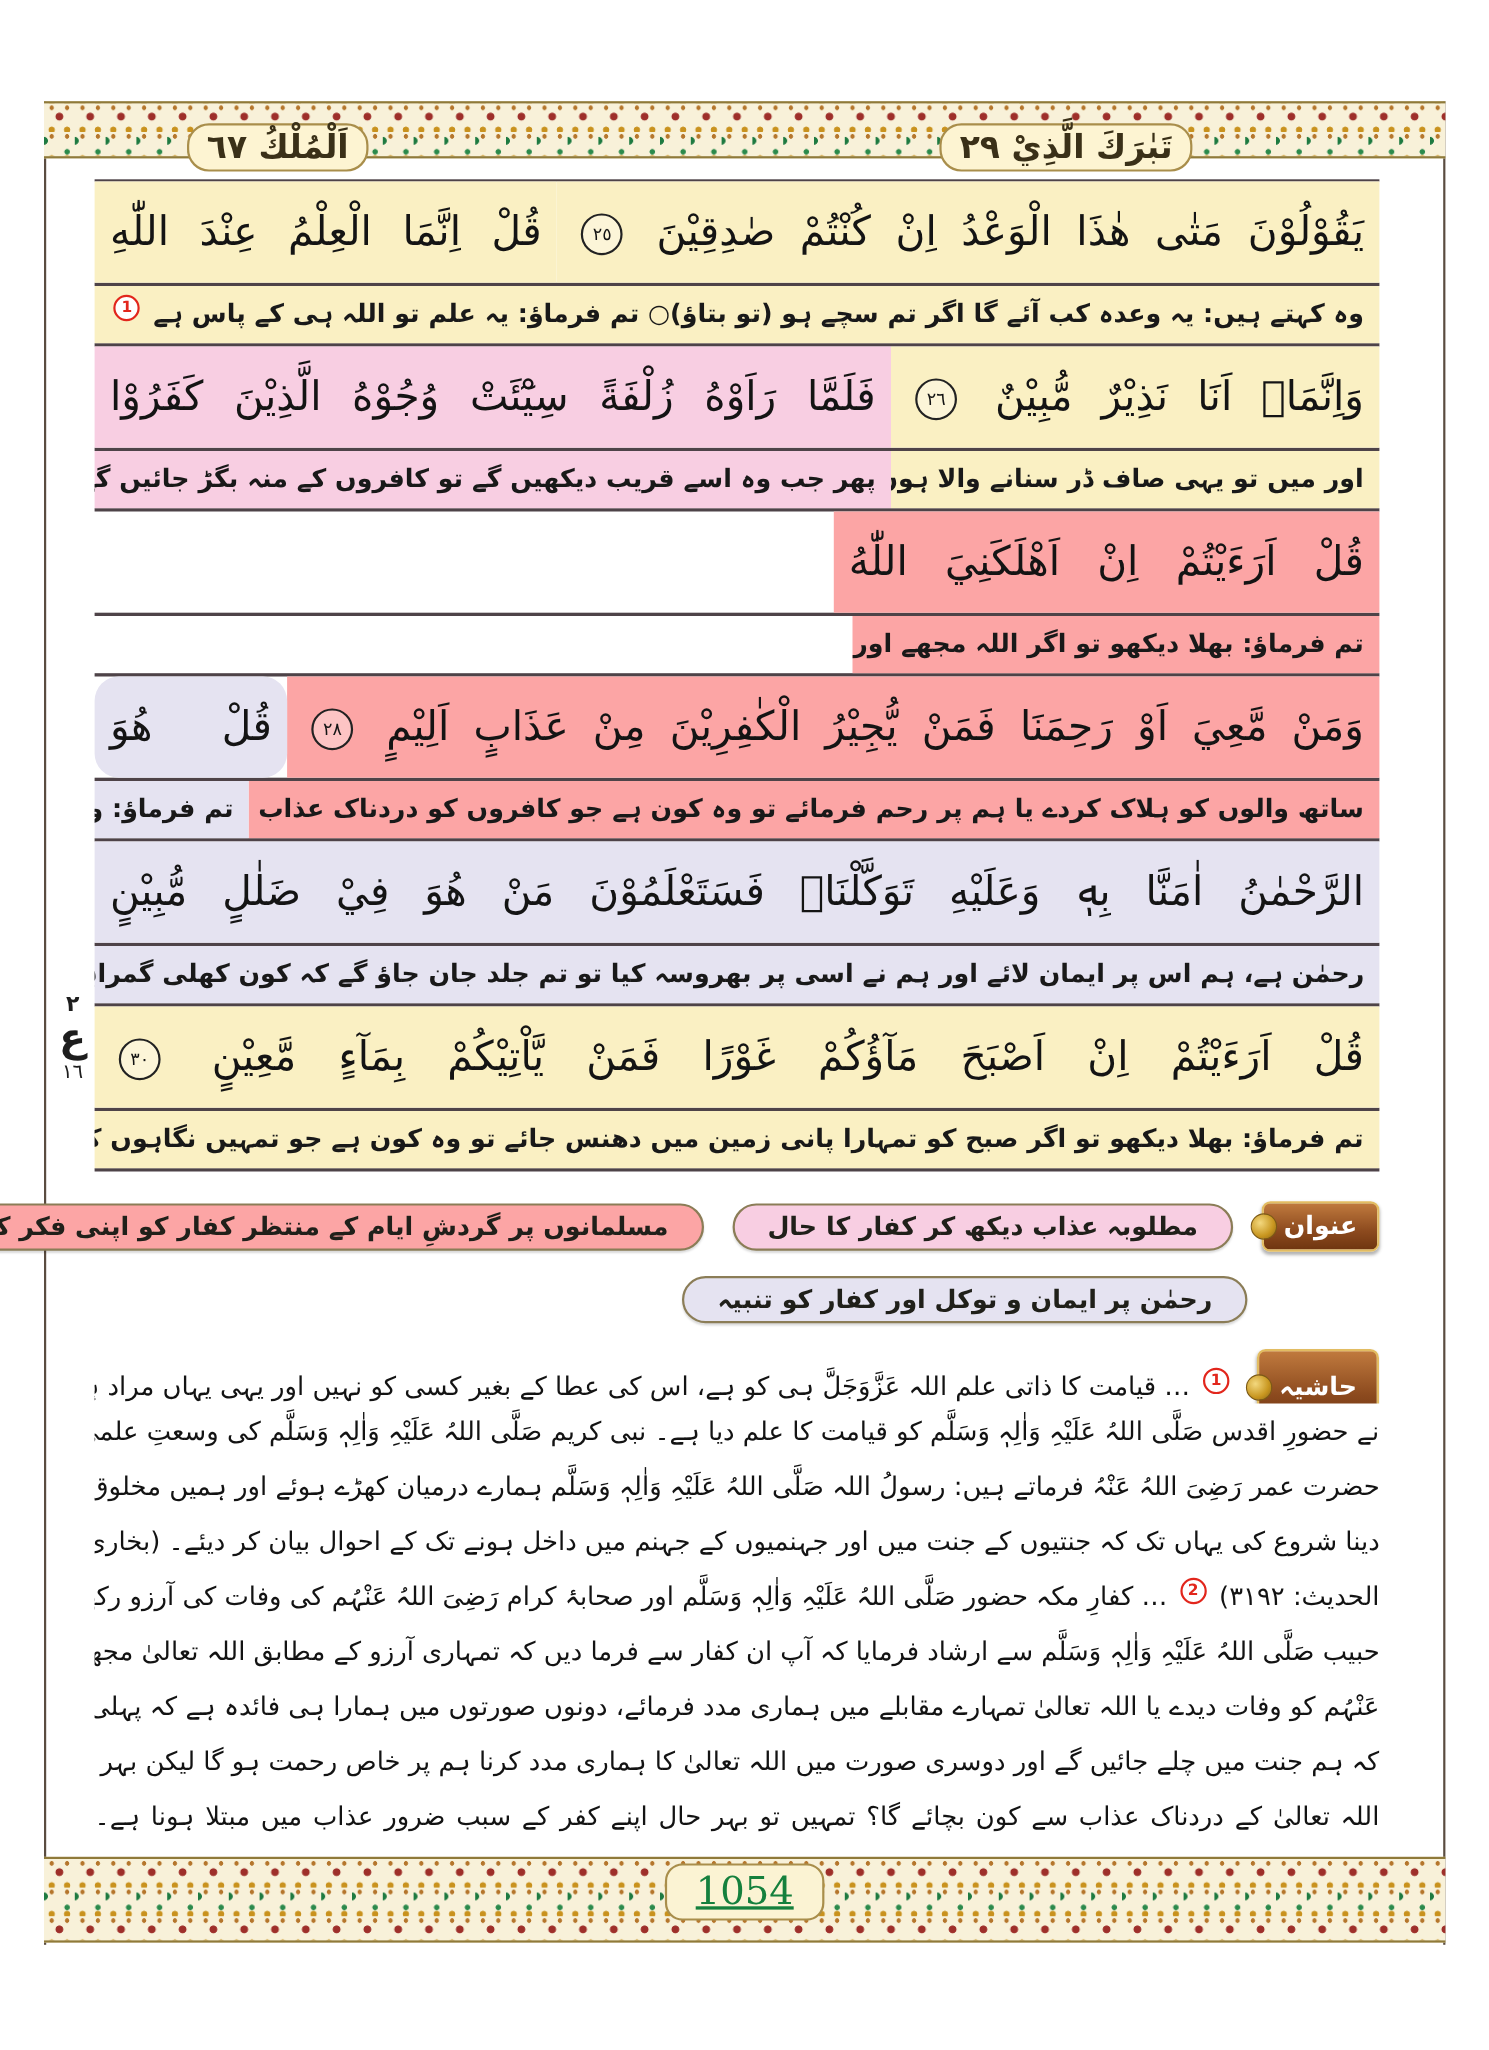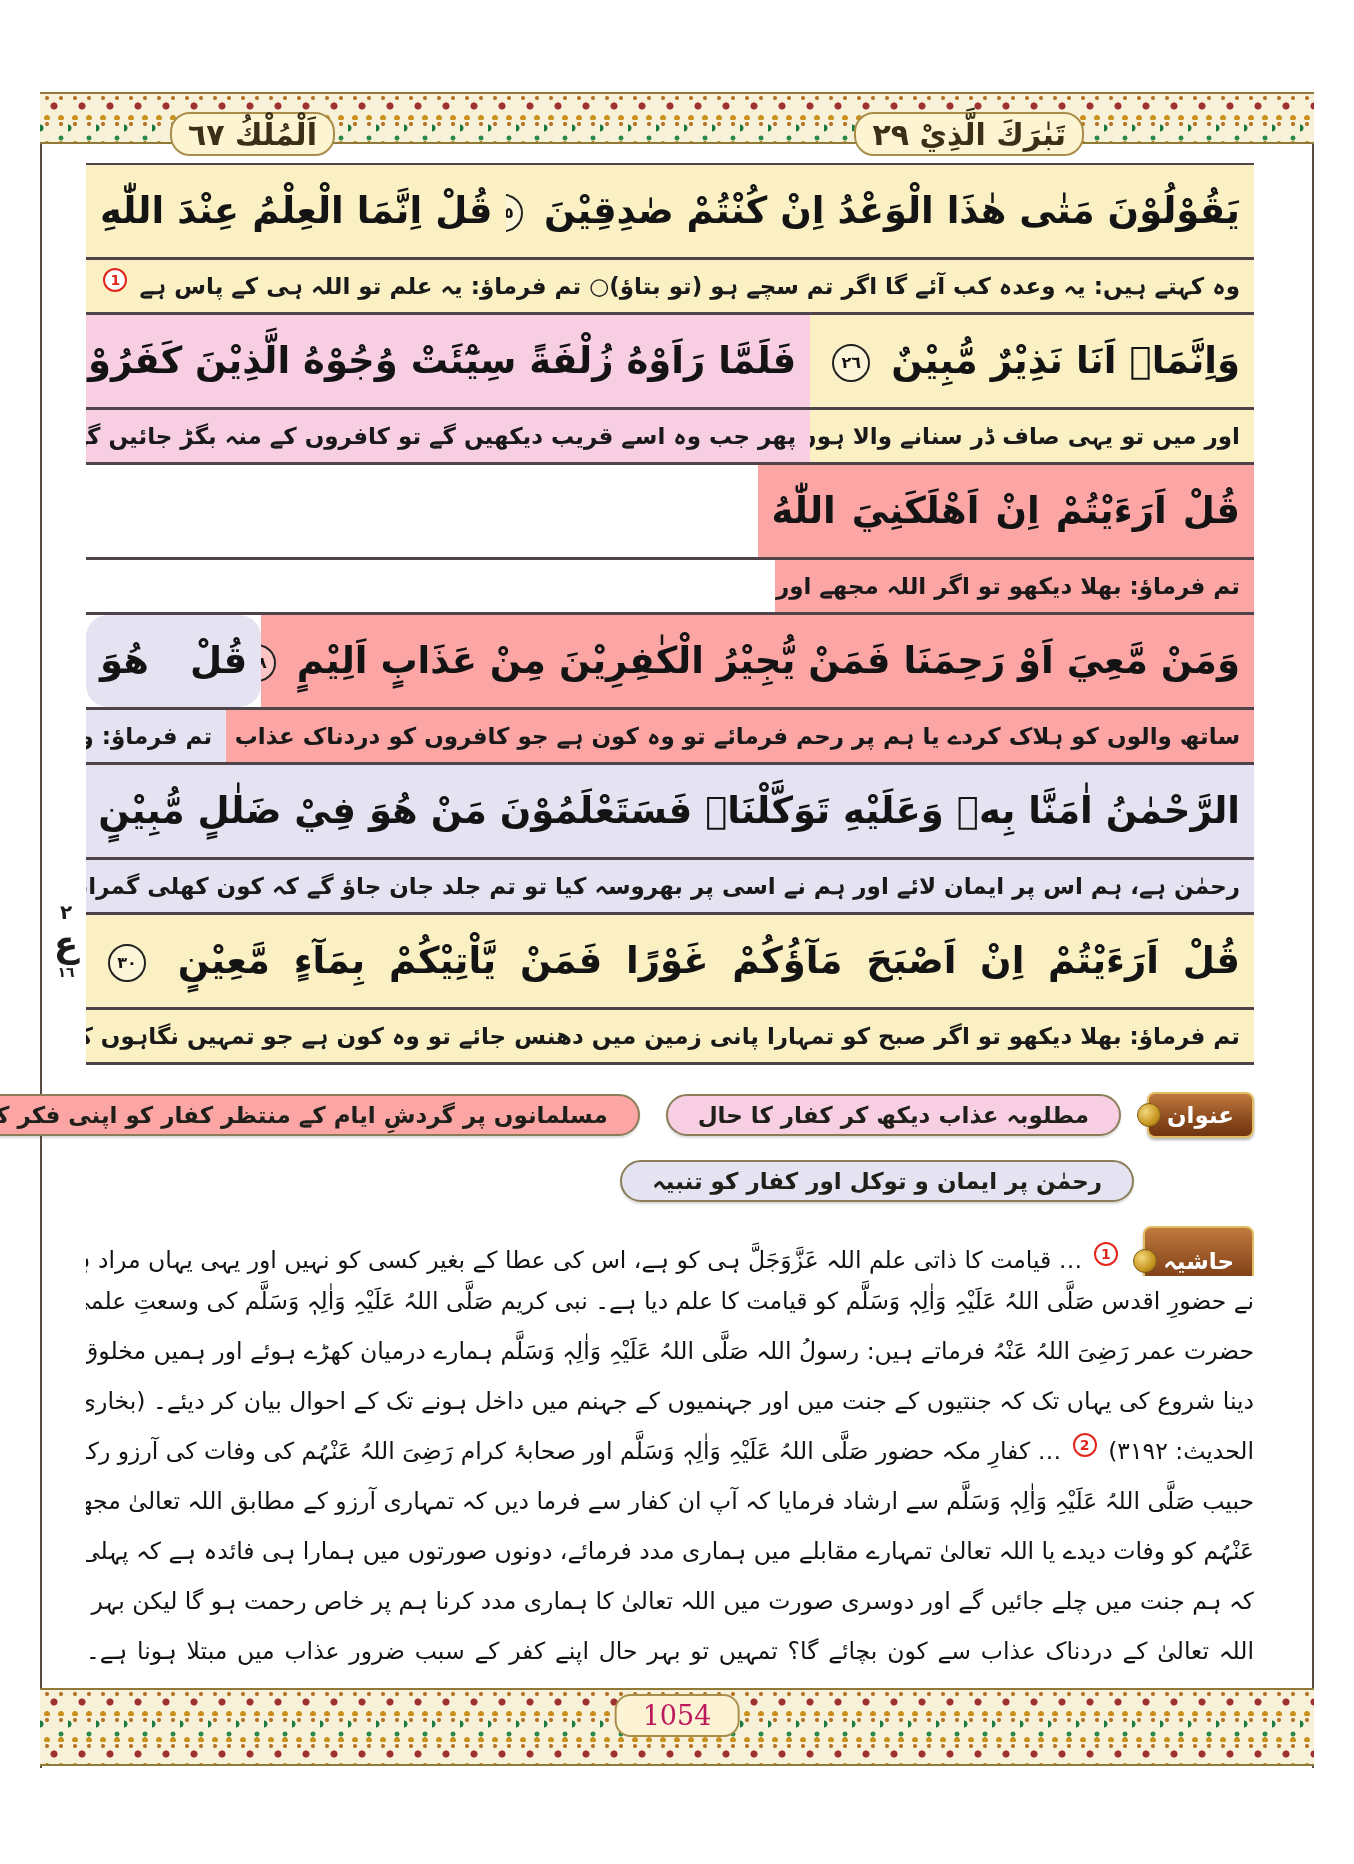--- a/index.html
+++ b/index.html
@@ -25,36 +25,36 @@
   .band-bottom { top:1688px; height:78px; }
 
   .cartouche { position:absolute; top:18px; height:44px; background:#fdf4d2; border:2px solid #a98e4b;
     border-radius:20px; display:flex; align-items:center; justify-content:center;
     font-size:30px; font-weight:bold; color:#3a3018; padding:0 16px; white-space:nowrap; z-index:3; }
   .cartouche-left  { left:130px; }
   .cartouche-right { right:230px; }
 
   .page-number-cartouche { position:absolute; top:1694px; left:50%; transform:translateX(-50%);
     background:#fbf3d3; border:2px solid #a98e4b; border-radius:16px; padding:4px 26px;
-    font-family:"DejaVu Serif", serif; font-size:27px; color:#be185d; z-index:3; }
+    font-family:"DejaVu Serif", serif; font-size:35px; color:#15803d; z-index:3;text-decoration:underline; }
 
   .manzil { position:absolute; top:1782px; left:0; right:0; text-align:center;
     font-size:28px; font-weight:bold; color:#1c1c1c; }
 
   
   .ruku-marker { position:absolute; left:44px; top:900px; width:44px; text-align:center; color:#1d1d1d; }
   .ruku-marker .n1 { font-size:20px; font-weight:bold; display:block; }
   .ruku-marker .ain { font-size:36px; font-weight:bold; display:block; line-height:40px; }
-  .ruku-marker .n2 { font-size:14px; font-weight:bold; display:block; }
+  .ruku-marker .n2 { font-size:18px; font-weight:normal; display:block; }
 
   
   .verses { position:absolute; top:163px; left:86px; right:100px; border-top:2px solid #4e4348; }
   .row { display:flex; direction:rtl; width:100%; border-bottom:3px solid #4e4348; }
   .seg { display:block; overflow:hidden; white-space:nowrap; padding:0 14px; }
-  .arabic-row .seg { height:92px; line-height:92px; font-size:37px; font-weight:bold; color:#141414;
+  .arabic-row .seg { height:92px; line-height:92px; font-size:37px; font-weight:normal; color:#141414;
     text-align:justify; text-align-last:justify; }
   .urdu-row .seg { height:52px; line-height:52px; font-size:23px; font-weight:bold; color:#191919;
     text-align:justify; text-align-last:justify; }
 
   .bg-yellow { background:#faf0c3; }
   .bg-pink { background:#f8cee2; }
   .bg-green { background:#fca5a5; }
   .bg-lavender { background:#e5e3f1; }
 
   .w100{width:100%;} .w64{width:64%;} .w36{width:36%;}

